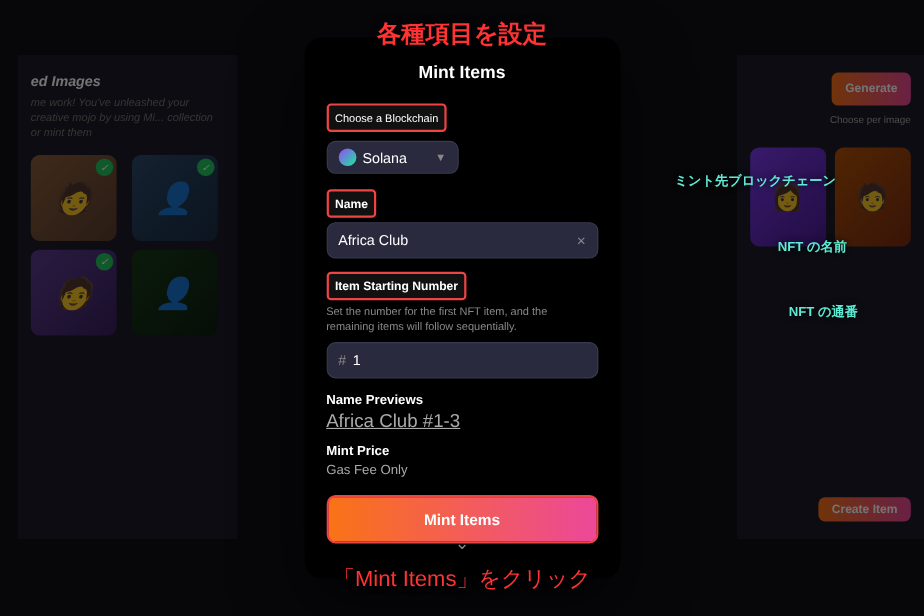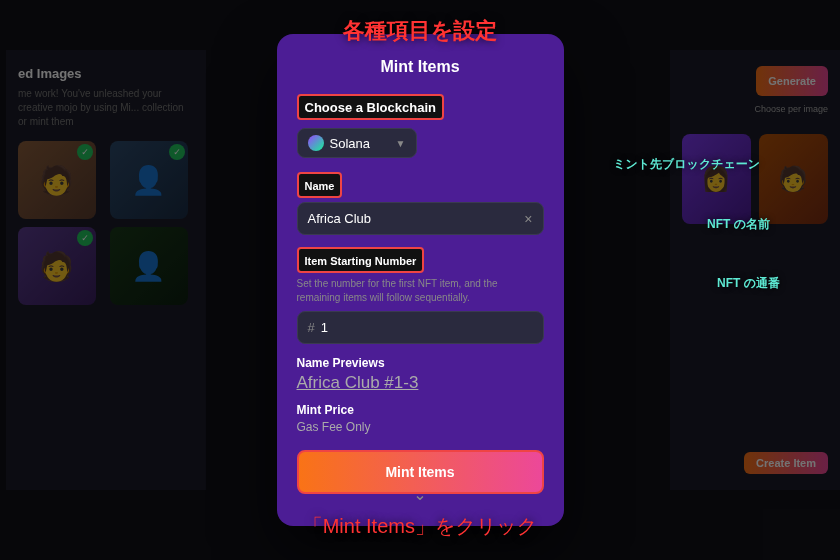--- a/index.html
+++ b/index.html
@@ -39,21 +39,21 @@
       inset: 0;
       background: rgba(0,0,0,0.55);
       display: flex;
       align-items: center;
       justify-content: center;
       z-index: 50;
     }
 
     
     .modal {
-      background: #4c1d95;
+      background: #000000;
       border-radius: 16px;
       width: 287px;
       padding: 24px 20px 32px;
       position: relative;
       box-shadow: 0 25px 60px rgba(0,0,0,0.6);
     }
 
     .modal-title {
       color: #fff;
       font-size: 16px;
@@ -184,21 +184,21 @@
       white-space: nowrap;
       z-index: 100;
       text-shadow: 0 0 8px rgba(0,0,0,0.8);
     }
   </style>
 </head>
 <body>
 
 <div class="bg-overlay"></div>
 
-<div style="position:absolute; left:6px; top:50px; width:200px; bottom:70px; background:#1c1c28; padding:16px 12px; z-index:1;">
+<div style="position:absolute; left:16px; top:50px; width:200px; bottom:70px; background:#1c1c28; padding:16px 12px; z-index:1;font-style:italic;">
   <div style="color:#fff; font-size:13px; font-weight:600; margin-bottom:6px;">ed Images</div>
   <div style="color:#777; font-size:10px; line-height:1.4; margin-bottom:12px;">me work! You've unleashed your creative mojo by using Mi... collection or mint them</div>
   <div style="display:grid; grid-template-columns:1fr 1fr; gap:8px;">
     <div style="width:78px;height:78px;border-radius:8px;background:linear-gradient(135deg,#8b5e3c,#5c3d2e);position:relative;display:flex;align-items:center;justify-content:center;font-size:28px;">
       🧑
       <div style="position:absolute;top:3px;right:3px;width:16px;height:16px;background:#22c55e;border-radius:50%;display:flex;align-items:center;justify-content:center;color:white;font-size:9px;">✓</div>
     </div>
     <div style="width:78px;height:78px;border-radius:8px;background:linear-gradient(135deg,#2d4a6b,#1a2d45);position:relative;display:flex;align-items:center;justify-content:center;font-size:28px;">
       👤
       <div style="position:absolute;top:3px;right:3px;width:16px;height:16px;background:#22c55e;border-radius:50%;display:flex;align-items:center;justify-content:center;color:white;font-size:9px;">✓</div>
@@ -225,21 +225,21 @@
 
 <div class="modal-overlay">
   <div class="modal">
 
     
     <div class="modal-title">Mint Items</div>
 
     
     <div style="margin-bottom:10px;">
       <div style="display:inline-block; border:2px solid #ef4444; border-radius:4px; padding:2px 6px; background:#111; margin-bottom:8px;">
-        <span style="color:#fff; font-size:13px; font-weight:700;">Choose a Blockchain</span>
+        <span style="color:#fff; font-size:10px; font-weight:400;">Choose a Blockchain</span>
       </div>
       <div class="blockchain-select">
         <div class="solana-icon"></div>
         <span>Solana</span>
         <span class="chevron-down">▼</span>
       </div>
     </div>
 
     
     <div style="margin-bottom:12px;">

